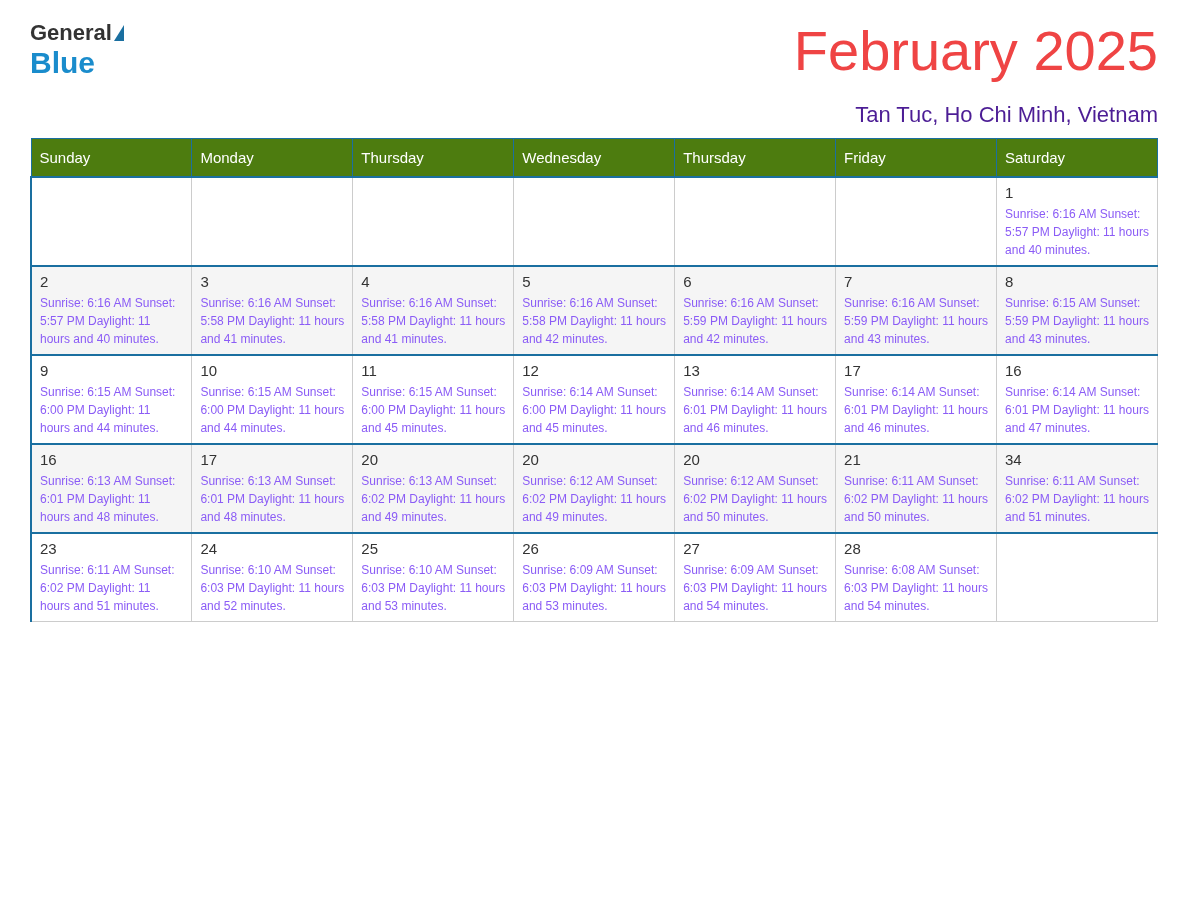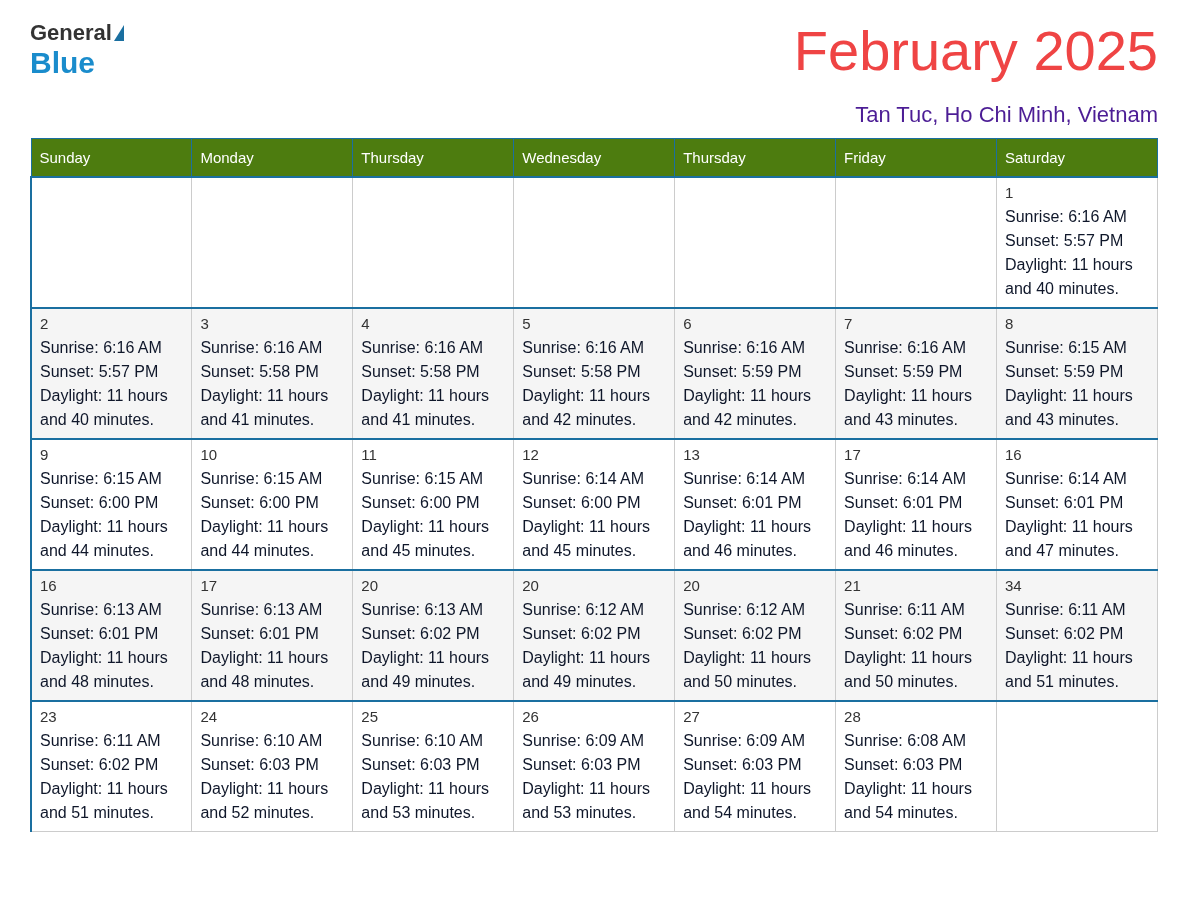--- a/index.html
+++ b/index.html
@@ -82,22 +82,22 @@
       background: #f5f5f5;
     }
     .day-number {
       font-size: 15px;
       font-weight: normal;
       color: #333;
       display: block;
       margin-bottom: 4px;
     }
     .day-info {
-      font-size: 16px;
-      color: #0f172a;
+      font-size: 12px;
+      color: #8b5cf6;
       line-height: 1.5;
     }
     .empty-cell {
       background: #f9f9f9;
     }
     .calendar tbody tr td:first-child {
       border-left: 2px solid #1a6fa0;
     }
     
     .calendar tbody tr:first-child td {

